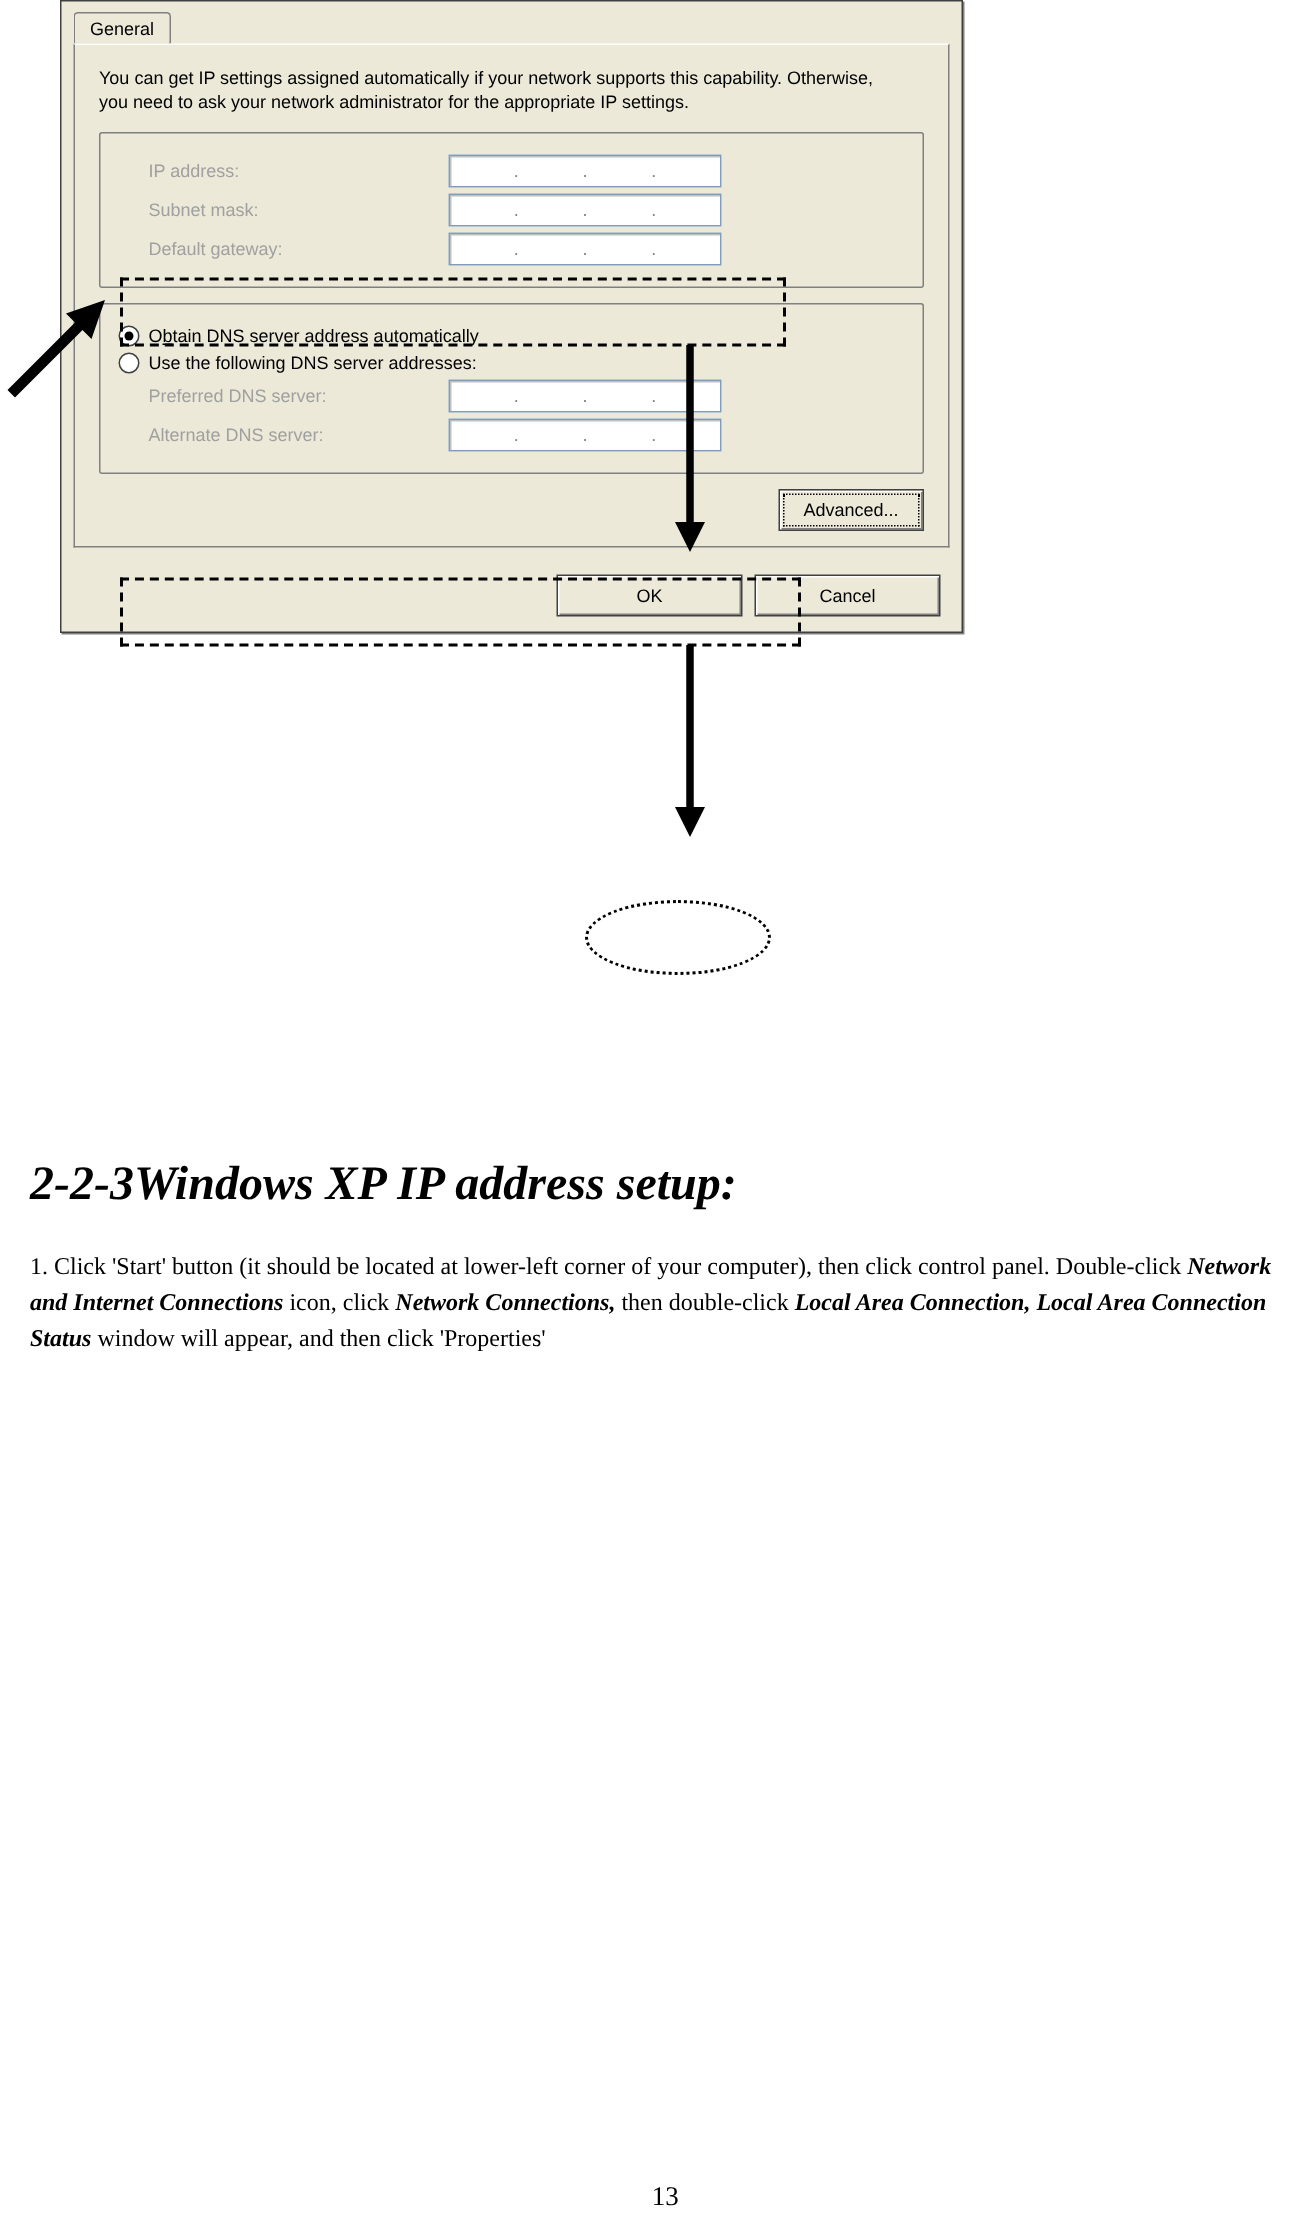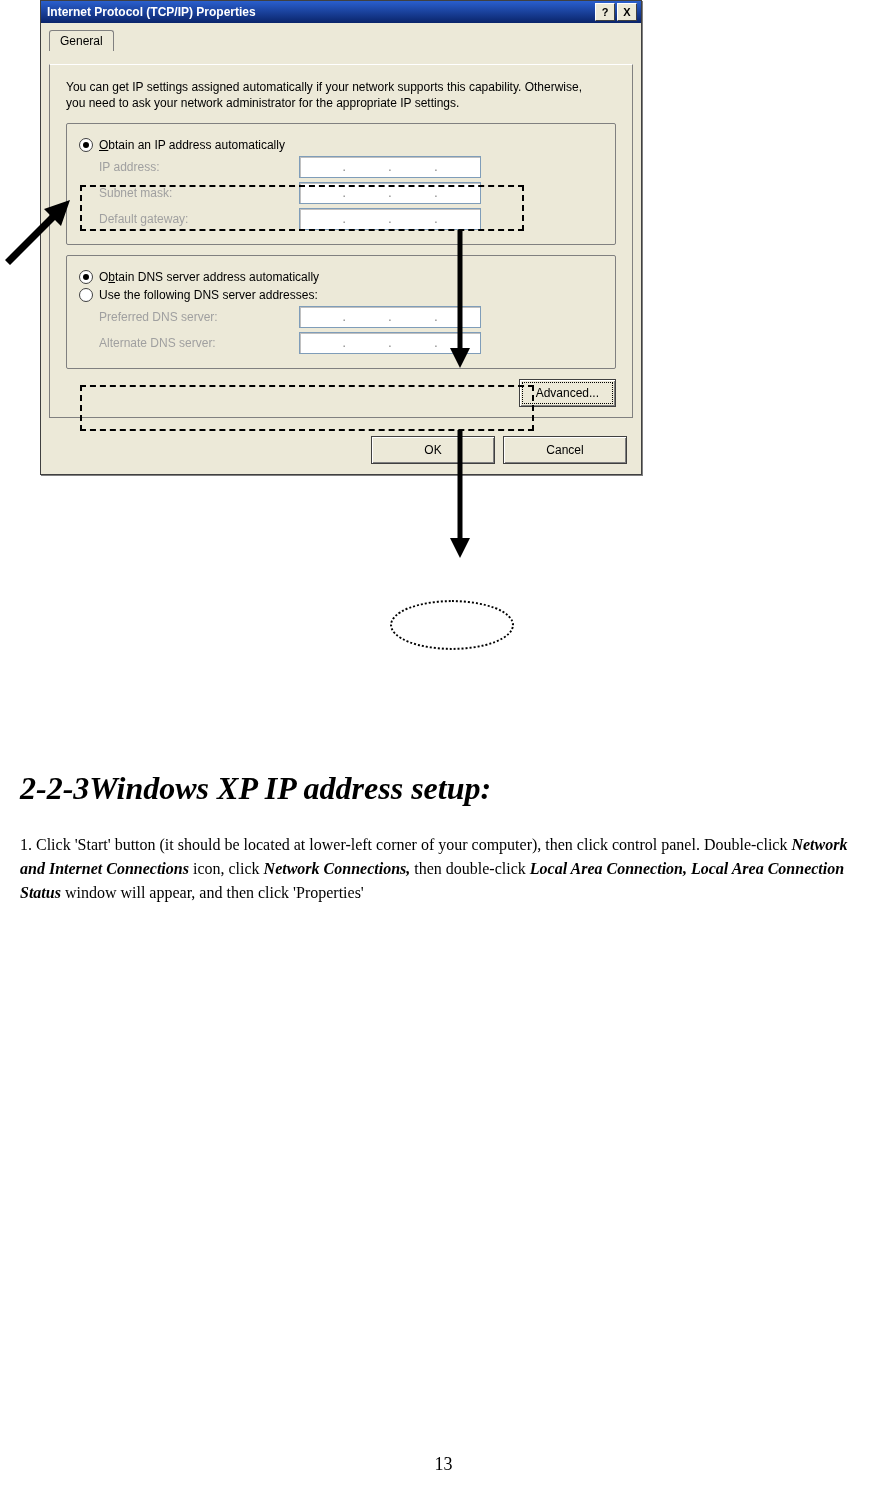--- a/index.html
+++ b/index.html
@@ -72,21 +72,21 @@
     background:var(--face);
     border:1px solid var(--border-dark);
     border-bottom:none;
     border-top-left-radius:3px;
     border-top-right-radius:3px;
     position:relative;
     top:1px;
     font-size:12px;
   }
   .tabpanel{
-    margin:13px 8px 8px 8px;
+    margin:0 8px 8px 8px;
     border:1px solid var(--border-dark);
     border-top:1px solid #fff;
     background:var(--face);
     padding:14px 16px 10px 16px;
   }
   .intro{line-height:1.35;margin-bottom:12px;max-width:520px;}
 
   .group{
     border:1px solid var(--border-dark);
     border-radius:2px;
@@ -183,42 +183,29 @@
     font-size:18px;
     font-family:"Times New Roman",serif;
   }
 </style>
 </head>
 <body>
 
 <div class="page">
 
   <div class="dialog">
-    <div class="titlebar">
-      <span class="title">Internet Protocol (TCP/IP) Properties</span>
-      <div class="tb-btn">
-          <span>?</span>
-        </div>
-      <div class="tb-btn">
-          <span>X</span>
-        </div>
-    </div>
 
     <div class="tabstrip">
       <div class="tab"><span>General</span></div>
     </div>
 
     <div class="tabpanel">
       <div class="intro">You can get IP settings assigned automatically if your network supports this capability. Otherwise, you need to ask your network administrator for the appropriate IP settings.</div>
 
       <div class="group">
-        <div class="radio-row">
-          <span class="radio sel"></span>
-          <span class="radio-label"><u>O</u><span>btain an IP address automatically</span></span>
-        </div>
         <div class="field-row">
           <span class="field-label">IP address:</span>
           <div class="ip-input">
               <span>.</span>
               <span>.</span>
               <span>.</span>
             </div>
         </div>
         <div class="field-row">
           <span class="field-label">Subnet mask:</span>

